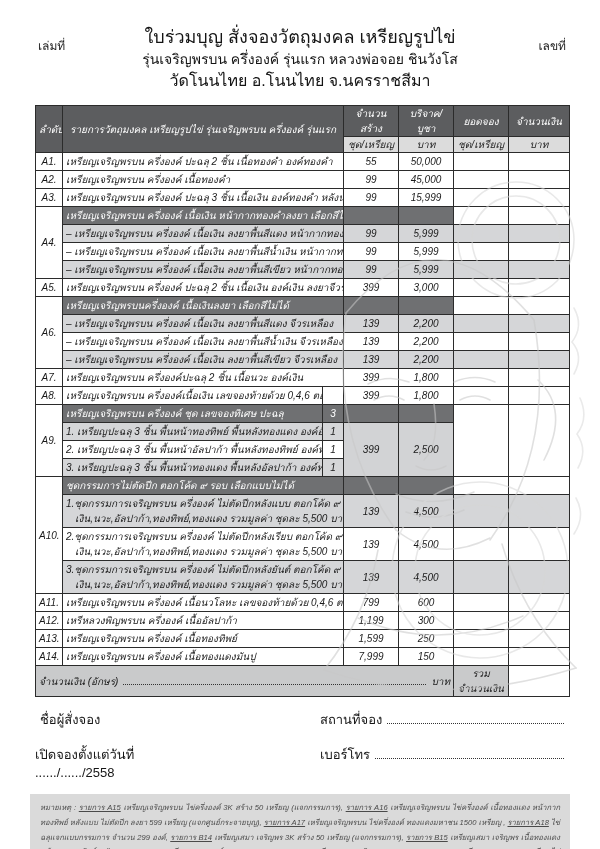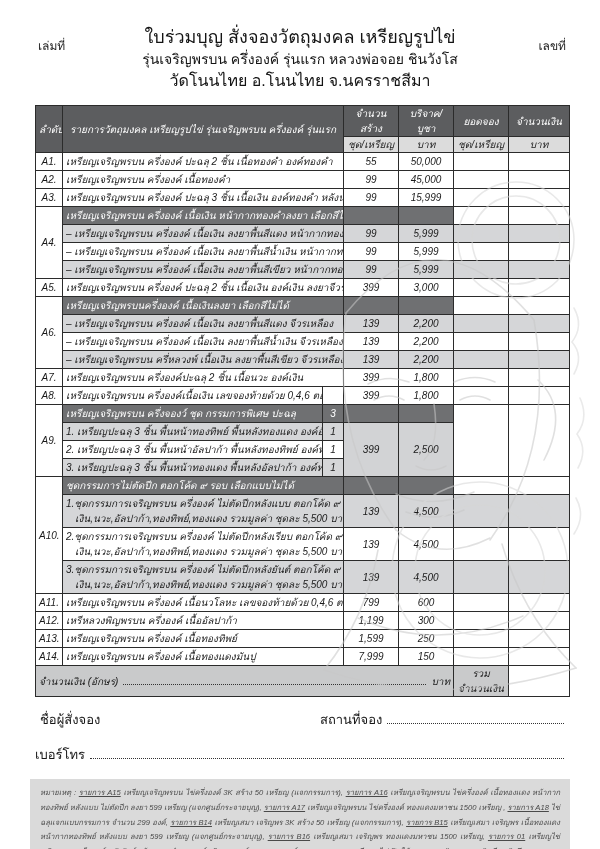--- a/index.html
+++ b/index.html
@@ -174,21 +174,21 @@
           <td class="shade"></td>
         </tr>
         <tr class="r">
           <td class="desc" colspan="2">– เหรียญเจริญพรบน ครึ่งองค์ เนื้อเงิน ลงยาพื้นสีน้ำเงิน จีวรเหลือง</td>
           <td class="num">139</td>
           <td class="num">2,200</td>
           <td class=""></td>
           <td class=""></td>
         </tr>
         <tr class="r">
-          <td class="desc shade" colspan="2">– เหรียญเจริญพรบน ครึ่หลวงพ์ เนื้อเงิน ลงยาพื้นสีเขียว จีวรเหลือง</td>
+          <td class="desc shade" colspan="2">– เหรียญเจริญพรบน ครึ่งองค์ เนื้อเงิน ลงยาพื้นสีเขียว จีวรเหลือง</td>
           <td class="num shade">139</td>
           <td class="num shade">2,200</td>
           <td class="shade"></td>
           <td class="shade"></td>
         </tr>
         <tr class="r">
           <td class="no">A7.</td>
           <td class="desc" colspan="2">เหรียญเจริญพรบน ครึ่งองค์ปะฉลุ 2 ชิ้น เนื้อนวะ องค์เงิน</td>
           <td class="num">399</td>
           <td class="num">1,800</td>
@@ -199,21 +199,21 @@
           <td class="no">A8.</td>
           <td class="desc">เหรียญเจริญพรบน ครึ่งองค์เนื้อเงิน  เลขจองท้ายด้วย 0,4,6 ตอกโค้ด ๙ สังฆาฏิ</td>
           <td class=""></td>
           <td class="num">399</td>
           <td class="num">1,800</td>
           <td class=""></td>
           <td class=""></td>
         </tr>
         <tr class="r">
           <td class="no" rowspan="4">A9.</td>
-          <td class="gh">เหรียญเจริญพรบน ครึ่งจองว์ ชุด กรรมการพิเศษ ปะฉลุ</td>
+          <td class="gh">เหรียญเจริญพรบน ครึ่งองค์ ชุด เลขจองทิเศษ ปะฉลุ</td>
           <td class="ghc">3</td>
           <td class="ghc"></td>
           <td class="ghc"></td>
           <td class="" rowspan="4"></td>
           <td class="" rowspan="4"></td>
         </tr>
         <tr class="r">
           <td class="desc shade">1. เหรียญปะฉลุ 3 ชิ้น พื้นหน้าทองทิพย์ พื้นหลังทองแดง องค์อัลปาก้า</td>
           <td class="num shade">1</td>
           <td class="num mergedqty" rowspan="3">399</td>
@@ -307,20 +307,24 @@
       <div class="sigcol-l">
         <span>ชื่อผู้สั่งจอง</span>
         <span class="dotfill" style="margin-right:14px"></span>
       </div>
       <div class="sigcol-r">
         <span>สถานที่จอง</span>
         <span class="dotfill"></span>
       </div>
     </div>
     <div class="sigrow">
+      <div class="sigcol-l">
+        <span>เปิดจองตั้งแต่วันที่</span>
+        <span>....../....../2558</span>
+      </div>
       <div class="sigcol-r">
         <span>เบอร์โทร</span>
         <span class="dotfill"></span>
       </div>
     </div>
   </div>
 
   <div class="notes">
     <span id="footnote">หมายเหตุ : <span class="u">รายการ A15</span> เหรียญเจริญพรบน ไข่ครึ่งองค์ 3K สร้าง 50 เหรียญ (แจกกรรมการ), <span class="u">รายการ A16</span> เหรียญเจริญพรบน ไข่ครึ่งองค์ เนื้อทองแดง หน้ากากทองทิพย์ หลังแบบ ไม่ตัดปีก ลงยา 599 เหรียญ (แจกศูนย์กระจายบุญ), <span class="u">รายการ A17</span> เหรียญเจริญพรบน ไข่ครึ่งองค์ ทองแดงมหาชน 1500 เหรียญ , <span class="u">รายการ A18</span> ไข่ฉลุแจกแบบกรรมการ จำนวน 299 องค์, <span class="u">รายการ B14</span> เหรียญเสมา เจริญพร 3K สร้าง 50 เหรียญ (แจกกรรมการ), <span class="u">รายการ B15</span> เหรียญเสมา เจริญพร เนื้อทองแดง หน้ากากทองทิพย์ หลังแบบ ลงยา 599 เหรียญ (แจกศูนย์กระจายบุญ), <span class="u">รายการ B16</span> เหรียญเสมา เจริญพร ทองแดงมหาชน 1500 เหรียญ, <span class="u">รายการ 01</span> เหรียญไข่เจริญพรบน เต็มองค์ หลังยันต์ สร้าง ทองคำ 19 องค์, เงิน 99 องค์, นวะ 499 องค์, ทองแดง 5,555 เหรียญ (ไม่เปิดให้บูชา ถวายวัดและแจกนักเรียนนักศึกษา มหาฯ),  เหรียญไข่ สำเภาเงิน เต็มองค์ สำเภาฉลุทุกเนื้อ 9,999 เหรียญ (รวมทองฝังพลอย ฝังตะกรุด) วัตถุมงคลทุกรายการ มีการตอกโค้ด (กันปลอม) และตอกโค้ดหมายเลขกำกับทุกรายการด้านหลังตามจำนวนการสร้างเพื่อบูชาไว้เท่านั้น</span>
   </div>

